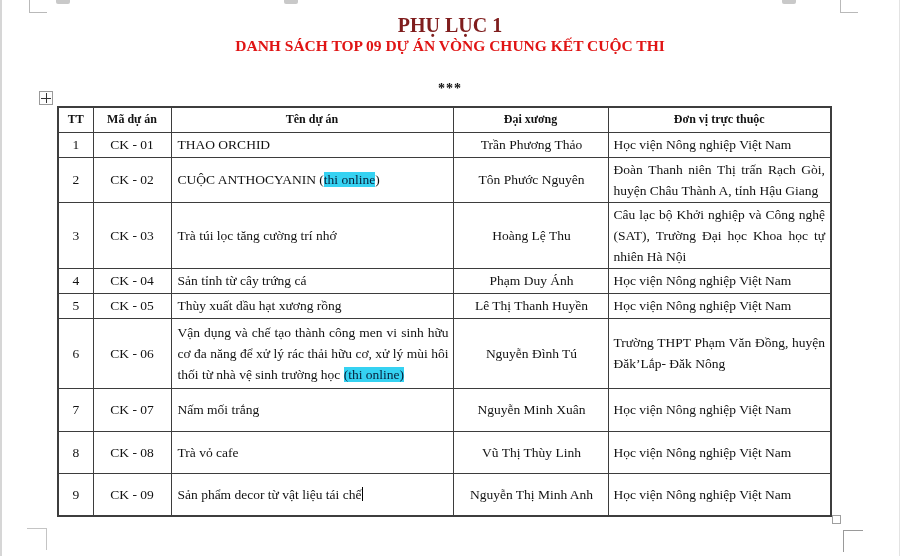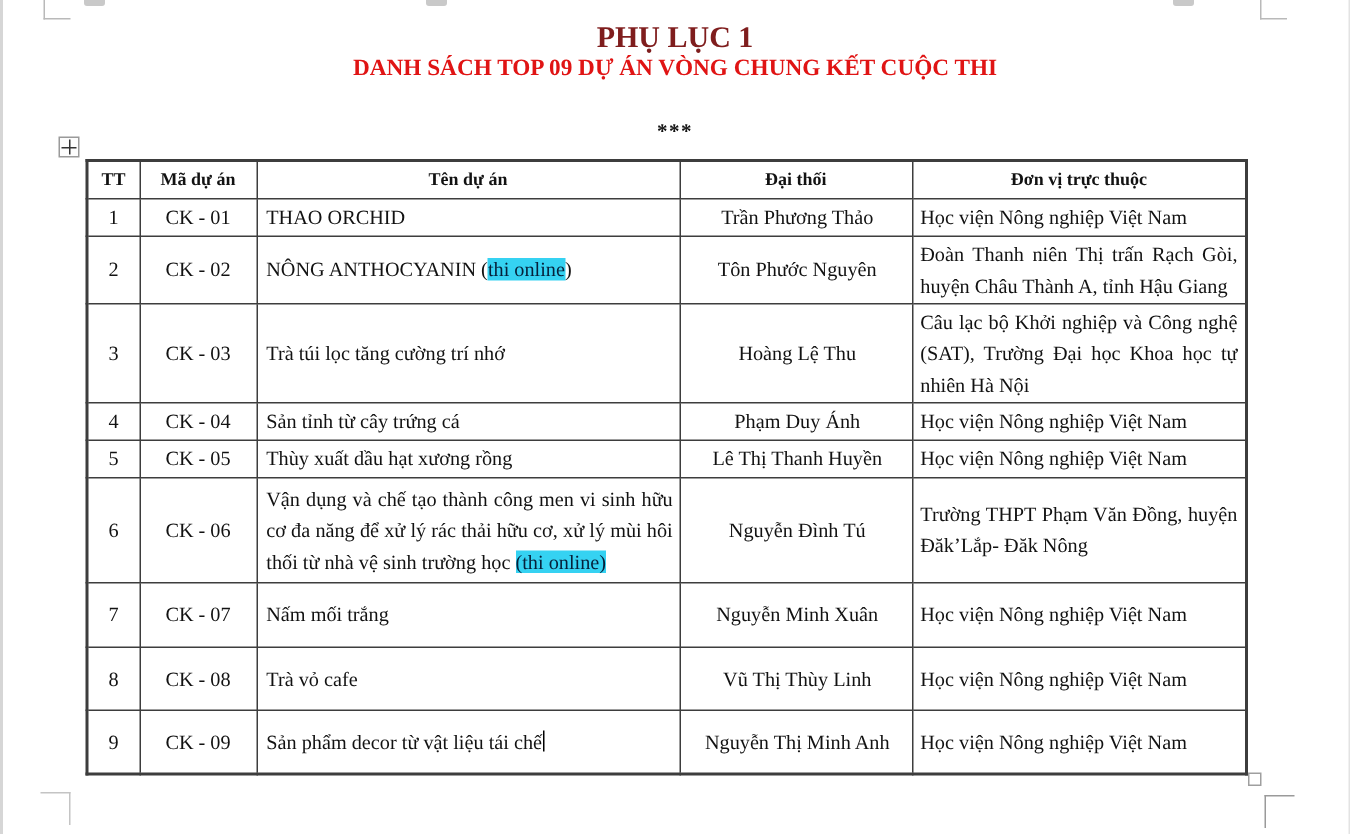--- a/index.html
+++ b/index.html
@@ -92,36 +92,36 @@
         <col class="col-code">
         <col class="col-name">
         <col class="col-rep">
         <col class="col-unit">
     </colgroup>
     <thead>
       <tr>
         <th>TT</th>
         <th>Mã dự án</th>
         <th>Tên dự án</th>
-        <th>Đại thối</th>
+        <th>Đại xương</th>
         <th>Đơn vị trực thuộc</th>
       </tr>
     </thead>
     <tbody>
         <tr>
           <td class="col-tt"><span>1</span></td>
           <td class="col-code"><span>CK - 01</span></td>
           <td class="col-name"><span>THAO ORCHID</span></td>
           <td class="col-rep"><span>Trần Phương Thảo</span></td>
           <td class="col-unit"><span>Học viện Nông nghiệp Việt Nam</span></td>
         </tr>
         <tr>
           <td class="col-tt"><span>2</span></td>
           <td class="col-code"><span>CK - 02</span></td>
-          <td class="col-name"><span>NÔNG ANTHOCYANIN (</span><span class="hl">thi online</span><span>)</span></td>
+          <td class="col-name"><span>CUỘC ANTHOCYANIN (</span><span class="hl">thi online</span><span>)</span></td>
           <td class="col-rep"><span>Tôn Phước Nguyên</span></td>
           <td class="col-unit"><span>Đoàn Thanh niên Thị trấn Rạch Gòi, huyện Châu Thành A, tỉnh Hậu Giang</span></td>
         </tr>
         <tr>
           <td class="col-tt"><span>3</span></td>
           <td class="col-code"><span>CK - 03</span></td>
           <td class="col-name"><span>Trà túi lọc tăng cường trí nhớ</span></td>
           <td class="col-rep"><span>Hoàng Lệ Thu</span></td>
           <td class="col-unit"><span>Câu lạc bộ Khởi nghiệp và Công nghệ (SAT), Trường Đại học Khoa học tự nhiên Hà Nội</span></td>
         </tr>

